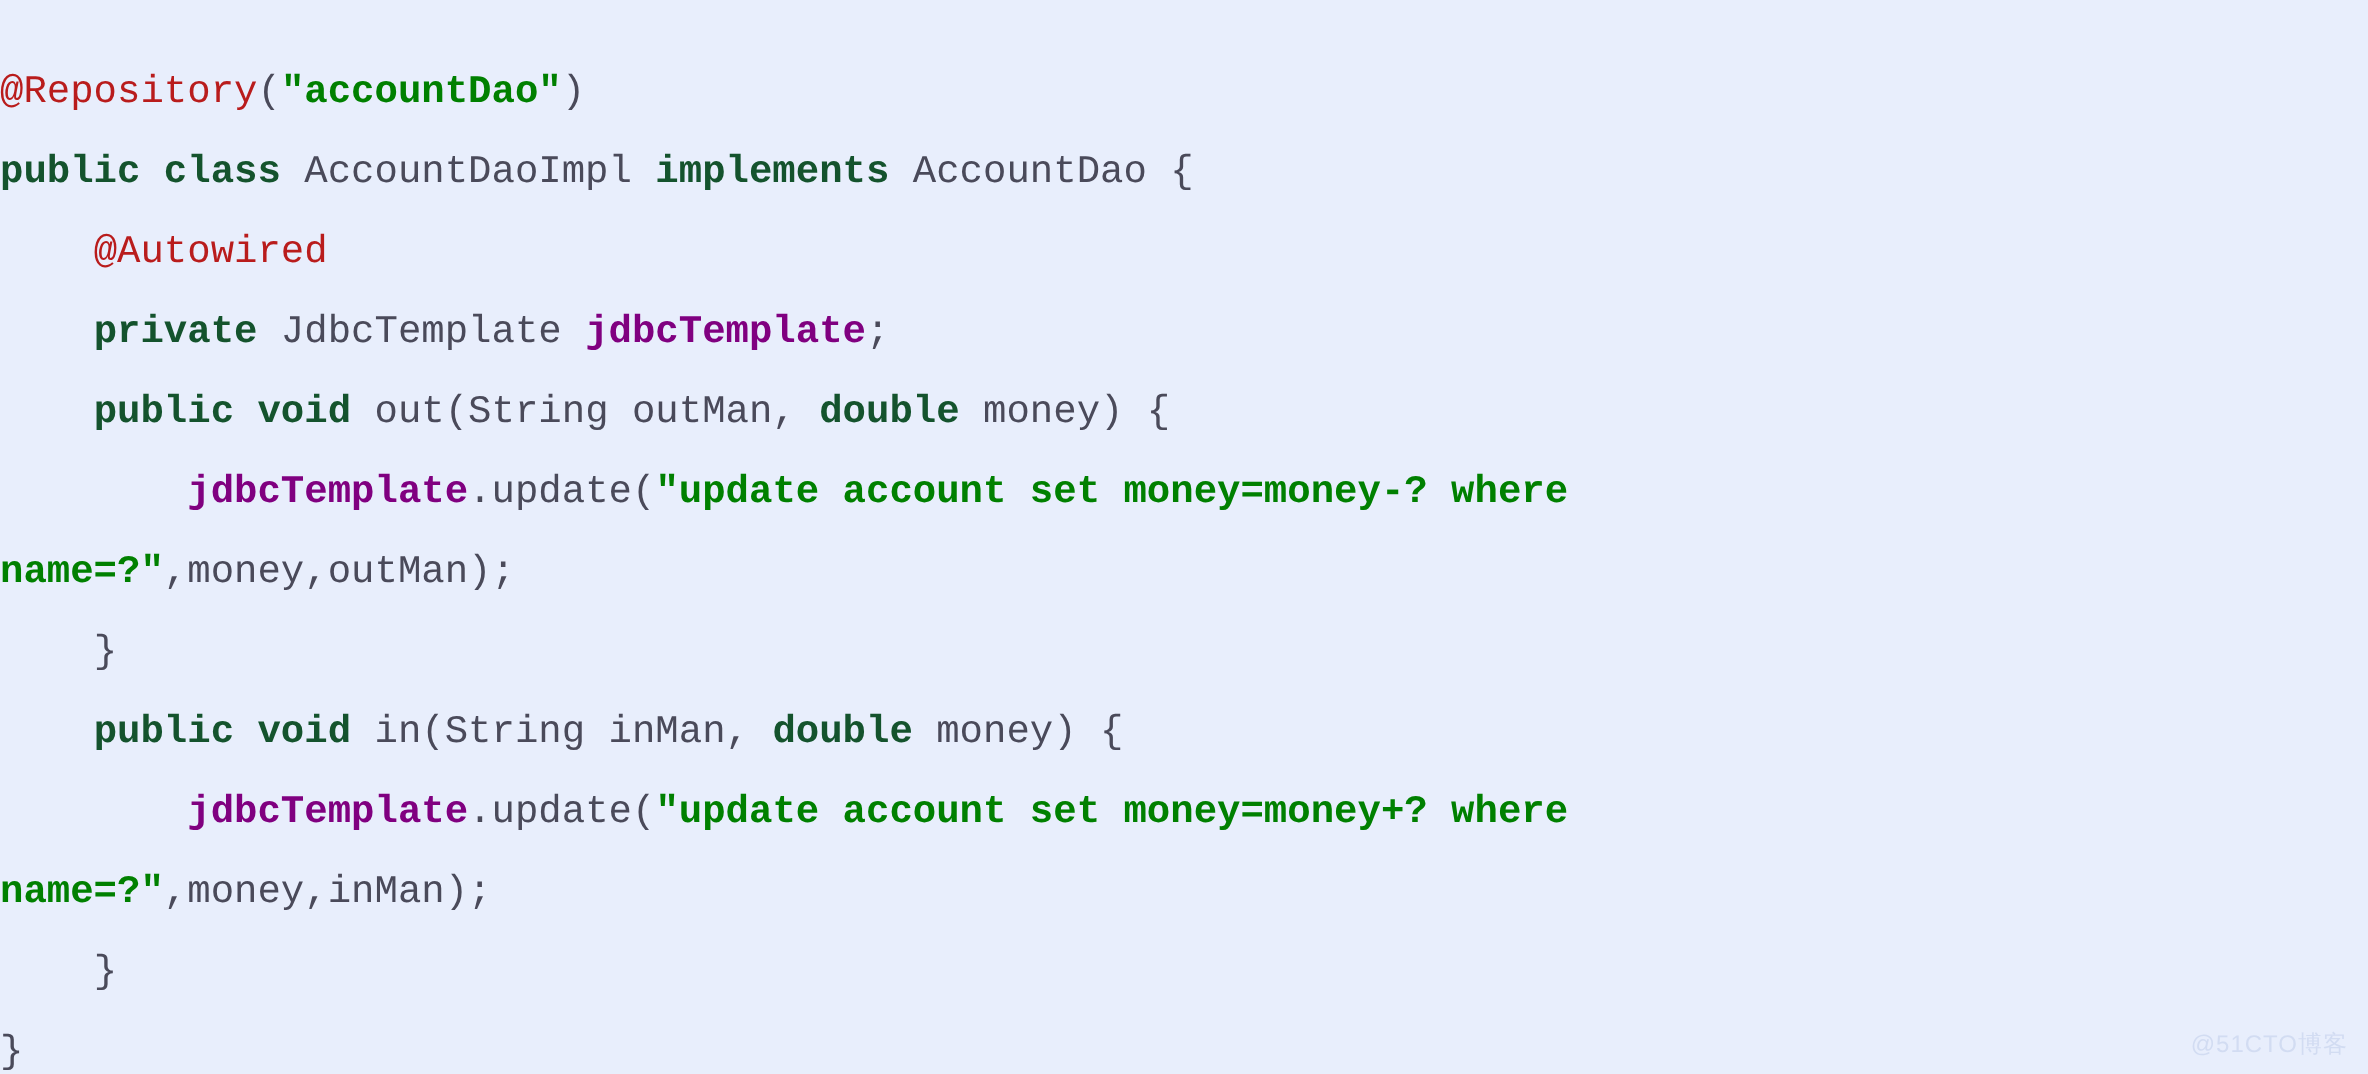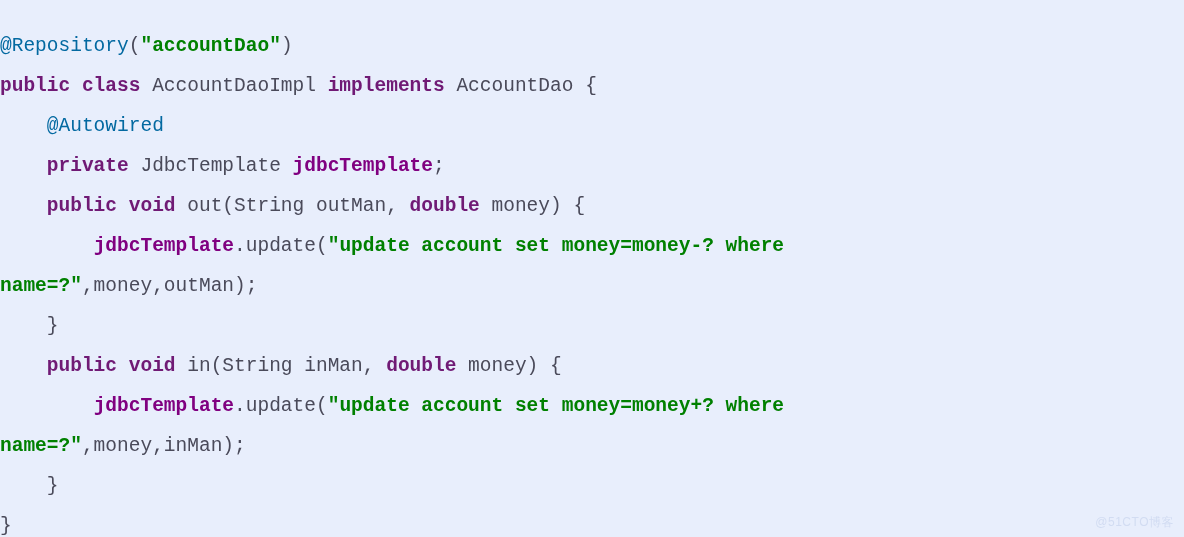--- a/index.html
+++ b/index.html
@@ -32,22 +32,22 @@
     white-space: pre;
     color: #4a4a5a;
     font-family: "Liberation Mono", "DejaVu Sans Mono", monospace;
   }
   .ln {
     display: block;
     height: 40px;
     white-space: pre;
   }
   
-  .kw   { color: #701a75; font-weight: bold; }
-  .ann  { color: #0369a1; font-weight: normal; }
+  .kw   { color: #14532d; font-weight: bold; }
+  .ann  { color: #b91c1c; font-weight: normal; }
   .str  { color: #008000; font-weight: bold; }
   .fld  { color: #800080; font-weight: bold; }
   .pln  { color: #4a4a5a; font-weight: normal; }
 
   #watermark {
     position: absolute;
     right: 10px;
     bottom: 6px;
     font-family: "Liberation Sans", sans-serif;
     font-size: 12px;

